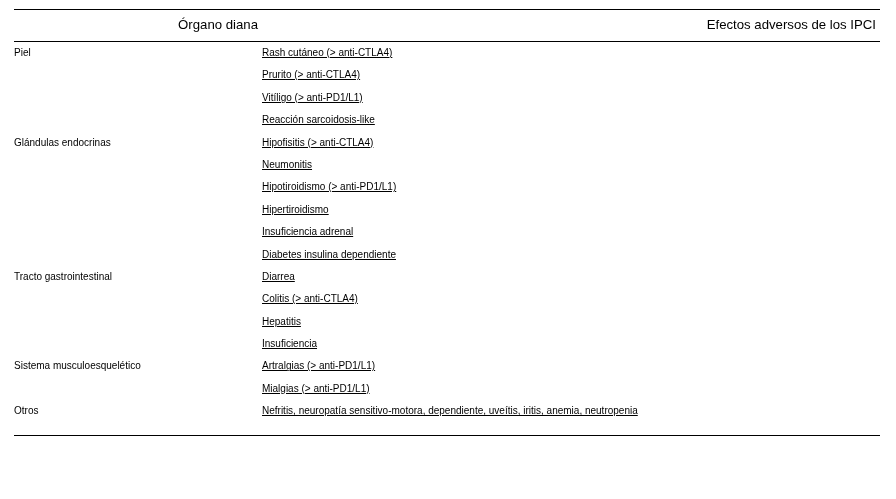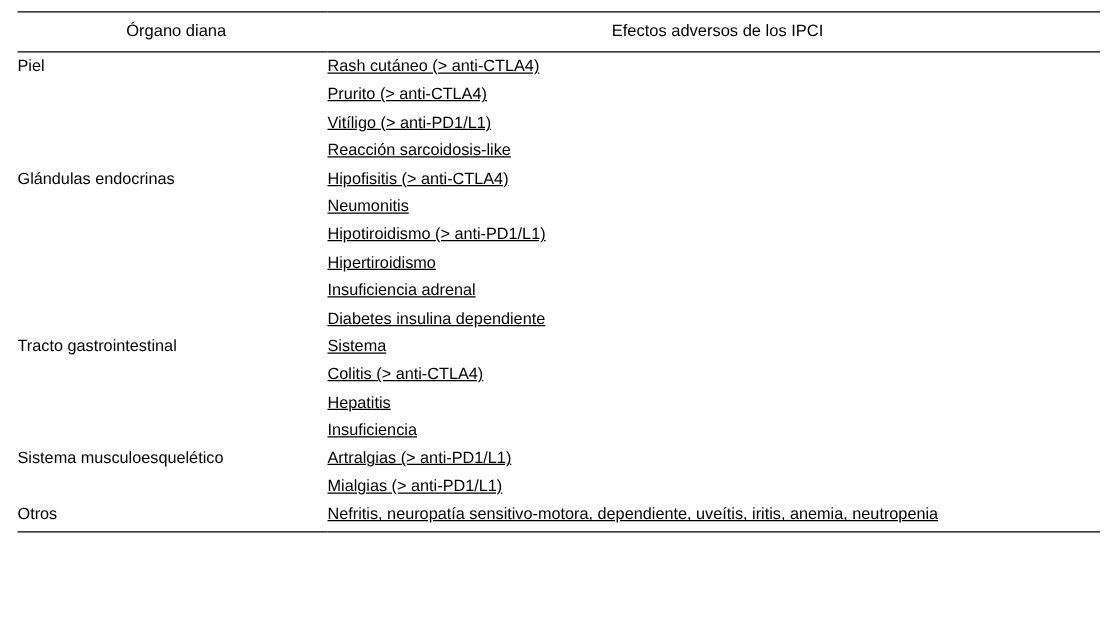--- a/index.html
+++ b/index.html
@@ -24,32 +24,32 @@
   table.adverse-table {
     border-collapse: collapse;
     width: 866px;
     margin: 9px 0 0 14px;
     table-layout: fixed;
   }
   table.adverse-table col.col-organ { width: 248px; }
   table.adverse-table col.col-effect { width: 618px; }
 
   .adverse-table thead th {
-    text-align: center;
+    text-align: right;
     font-weight: normal;
     font-size: 13.2px;
     line-height: 16px;
     padding: 7px 4px 8px 10px;
     border-top: 1.6px solid #000;
     border-bottom: 1px solid #000;
     vertical-align: top;
     white-space: nowrap;
   }
   .adverse-table tbody td {
-    font-size: 13px;
+    font-size: 10px;
     line-height: 16px;
     padding: 0;
     vertical-align: top;
     border: none;
   }
   .adverse-table tbody tr.group-row td {
     padding-top: 0;
   }
   .organ-cell {
     padding: 0 4px 0 10px;
@@ -69,21 +69,21 @@
     line-height: 22.4px;
   }
   .first-group .organ-cell,
   .first-group .effects-cell {
     padding-top: 7px;
   }
   tr.last-rule td {
     border-bottom: 1.6px solid #000;
   }
   tbody tr:last-child td {
-    padding-bottom: 2px;
+    padding-bottom: 12px;
   }
 </style>
 </head>
 <body>
 
 <div class="page">
   <table class="adverse-table">
     <colgroup>
       <col class="col-organ">
       <col class="col-effect">
@@ -117,21 +117,21 @@
             <div class="effect-line">Hipertiroidismo</div>
             <div class="effect-line">Insuficiencia adrenal</div>
             <div class="effect-line">Diabetes insulina dependiente</div>
           </td>
         </tr>
         <tr class="group-row">
           <td class="organ-cell">
             <div class="organ-label">Tracto gastrointestinal</div>
           </td>
           <td class="effects-cell">
-            <div class="effect-line">Sistema</div>
+            <div class="effect-line">Diarrea</div>
             <div class="effect-line">Colitis (&gt; anti-CTLA4)</div>
             <div class="effect-line">Hepatitis</div>
             <div class="effect-line">Insuficiencia</div>
           </td>
         </tr>
         <tr class="group-row">
           <td class="organ-cell">
             <div class="organ-label">Sistema musculoesquelético</div>
           </td>
           <td class="effects-cell">

